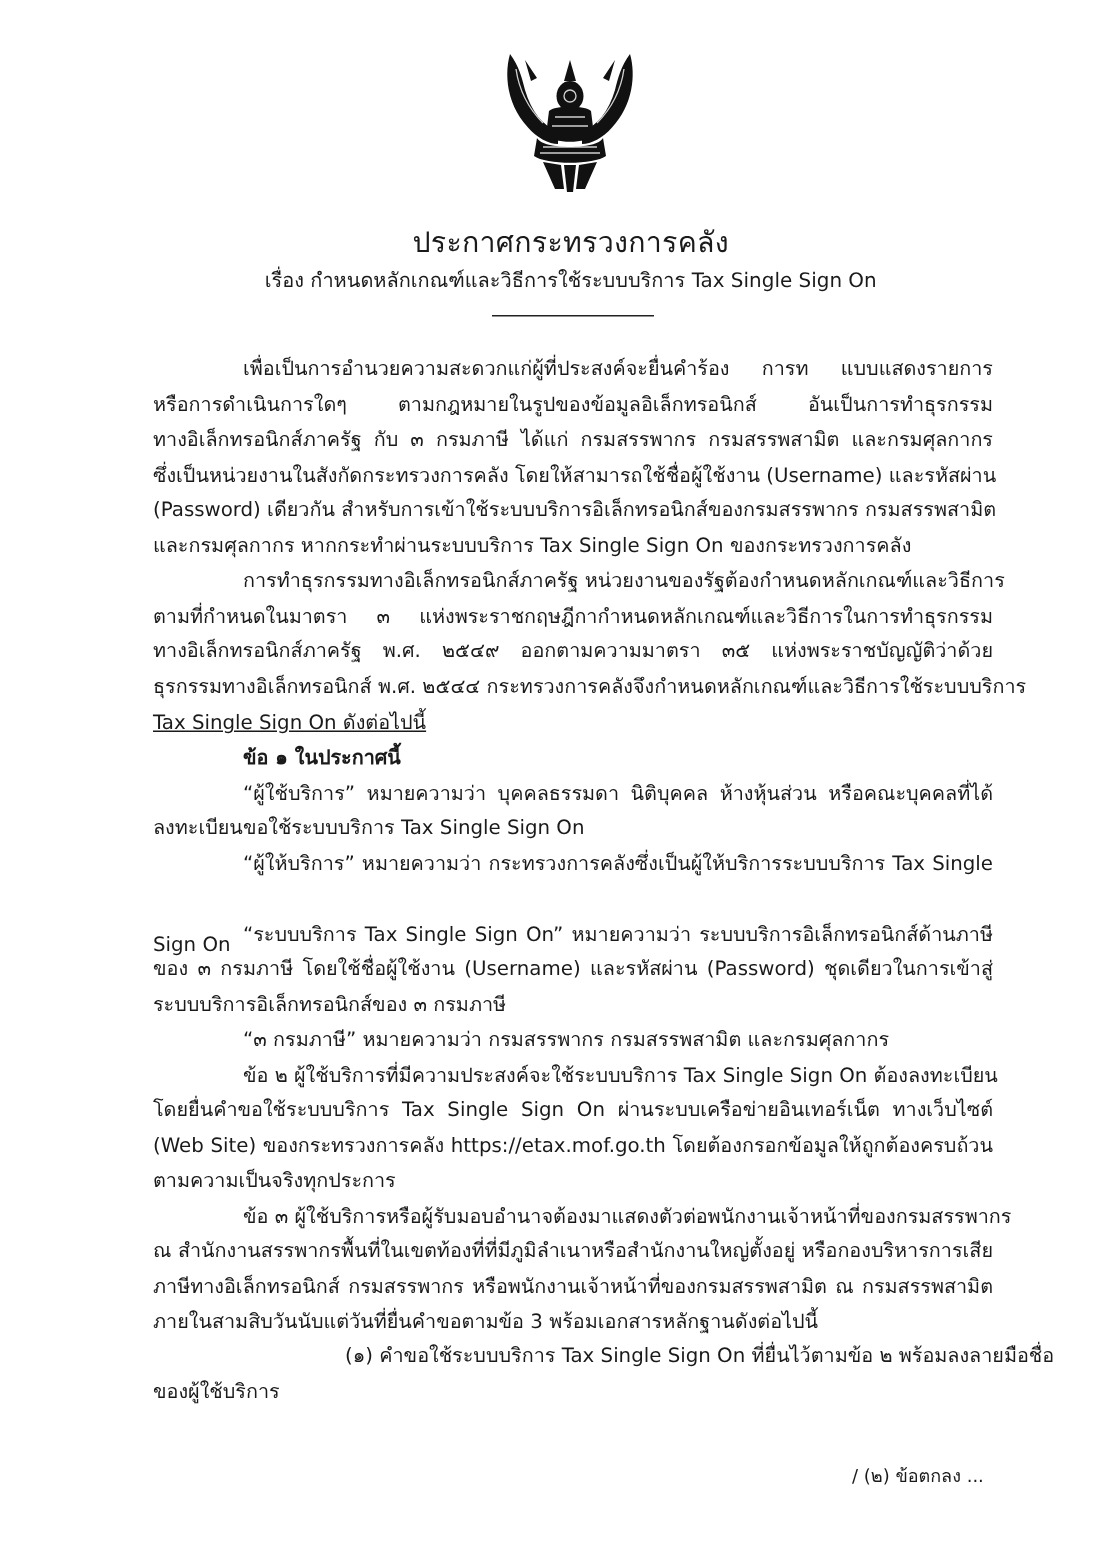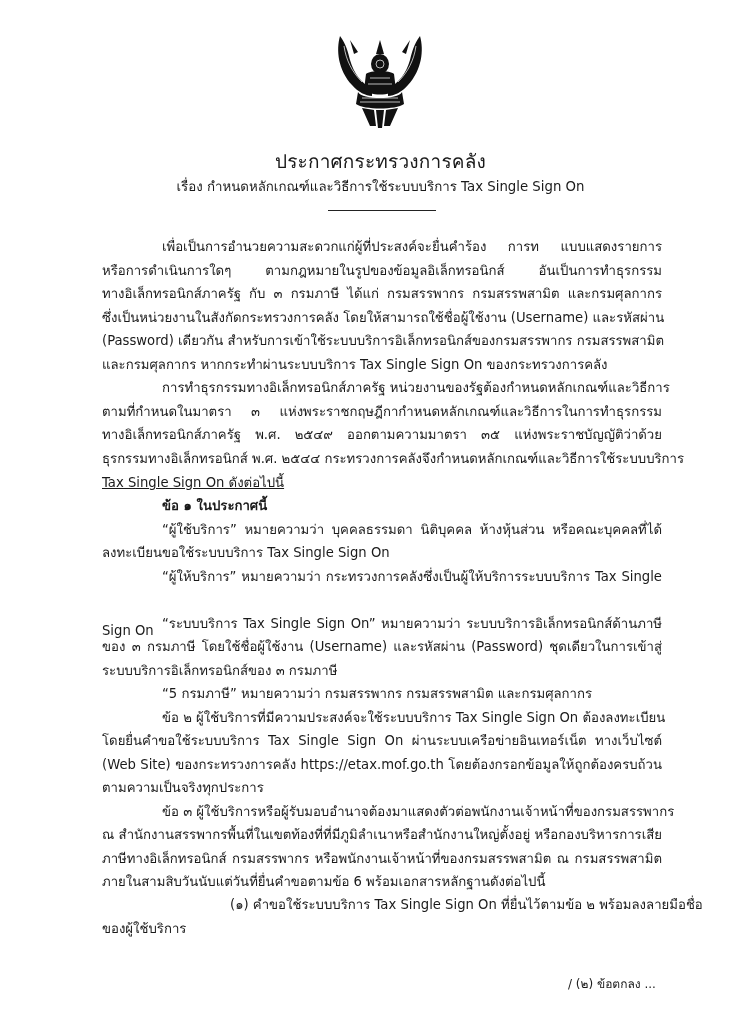--- a/index.html
+++ b/index.html
@@ -62,27 +62,27 @@
       <div class="line" style="top: 452px; left: 86px; width: 560px;">ธุรกรรมทางอิเล็กทรอนิกส์  พ.ศ.  ๒๕๔๔  กระทรวงการคลังจึงกำหนดหลักเกณฑ์และวิธีการใช้ระบบบริการ</div>
       <div class="line last" style="top: 476px; left: 86px; width: 560px; text-decoration: underline;">Tax Single Sign On  ดังต่อไปนี้</div>
       <div class="line last" style="top: 499px; left: 146px; width: 500px; font-weight: bold;">ข้อ ๑ ในประกาศนี้</div>
       <div class="line" style="top: 523px; left: 146px; width: 500px;">“ผู้ใช้บริการ”  หมายความว่า  บุคคลธรรมดา  นิติบุคคล  ห้างหุ้นส่วน  หรือคณะบุคคลที่ได้</div>
       <div class="line last" style="top: 546px; left: 86px; width: 560px;">ลงทะเบียนขอใช้ระบบบริการ  Tax Single Sign On</div>
       <div class="line" style="top: 570px; left: 146px; width: 500px;">“ผู้ให้บริการ”  หมายความว่า  กระทรวงการคลังซึ่งเป็นผู้ให้บริการระบบบริการ  Tax Single</div>
       <div class="line last" style="top: 593px; left: 86px; width: 560px; margin-top: 31px;">Sign On</div>
       <div class="line" style="top: 617px; left: 146px; width: 500px;">“ระบบบริการ  Tax Single Sign On”  หมายความว่า  ระบบบริการอิเล็กทรอนิกส์ด้านภาษี</div>
       <div class="line" style="top: 640px; left: 86px; width: 560px;">ของ  ๓  กรมภาษี  โดยใช้ชื่อผู้ใช้งาน  (Username)  และรหัสผ่าน  (Password)  ชุดเดียวในการเข้าสู่</div>
       <div class="line last" style="top: 664px; left: 86px; width: 560px;">ระบบบริการอิเล็กทรอนิกส์ของ  ๓  กรมภาษี</div>
-      <div class="line last" style="top: 687px; left: 146px; width: 500px;">“5  กรมภาษี”  หมายความว่า  กรมสรรพากร  กรมสรรพสามิต  และกรมศุลกากร</div>
+      <div class="line last" style="top: 687px; left: 146px; width: 500px;">“๓  กรมภาษี”  หมายความว่า  กรมสรรพากร  กรมสรรพสามิต  และกรมศุลกากร</div>
       <div class="line" style="top: 711px; left: 146px; width: 500px;">ข้อ ๒ ผู้ใช้บริการที่มีความประสงค์จะใช้ระบบบริการ  Tax Single Sign On  ต้องลงทะเบียน</div>
       <div class="line" style="top: 734px; left: 86px; width: 560px;">โดยยื่นคำขอใช้ระบบบริการ  Tax Single Sign On  ผ่านระบบเครือข่ายอินเทอร์เน็ต  ทางเว็บไซต์</div>
       <div class="line" style="top: 758px; left: 86px; width: 560px;">(Web Site)  ของกระทรวงการคลัง  https://etax.mof.go.th  โดยต้องกรอกข้อมูลให้ถูกต้องครบถ้วน</div>
       <div class="line last" style="top: 781px; left: 86px; width: 560px;">ตามความเป็นจริงทุกประการ</div>
       <div class="line" style="top: 805px; left: 146px; width: 500px;">ข้อ ๓ ผู้ใช้บริการหรือผู้รับมอบอำนาจต้องมาแสดงตัวต่อพนักงานเจ้าหน้าที่ของกรมสรรพากร</div>
       <div class="line" style="top: 828px; left: 86px; width: 560px;">ณ  สำนักงานสรรพากรพื้นที่ในเขตท้องที่ที่มีภูมิลำเนาหรือสำนักงานใหญ่ตั้งอยู่  หรือกองบริหารการเสีย</div>
       <div class="line" style="top: 852px; left: 86px; width: 560px;">ภาษีทางอิเล็กทรอนิกส์  กรมสรรพากร  หรือพนักงานเจ้าหน้าที่ของกรมสรรพสามิต  ณ กรมสรรพสามิต</div>
-      <div class="line last" style="top: 875px; left: 86px; width: 560px;">ภายในสามสิบวันนับแต่วันที่ยื่นคำขอตามข้อ  6  พร้อมเอกสารหลักฐานดังต่อไปนี้</div>
+      <div class="line last" style="top: 875px; left: 86px; width: 560px;">ภายในสามสิบวันนับแต่วันที่ยื่นคำขอตามข้อ  3  พร้อมเอกสารหลักฐานดังต่อไปนี้</div>
       <div class="line" style="top: 898px; left: 190px; width: 456px; margin-left: 24px;">(๑)  คำขอใช้ระบบบริการ  Tax Single Sign On  ที่ยื่นไว้ตามข้อ  ๒  พร้อมลงลายมือชื่อ</div>
       <div class="line last" style="top: 922px; left: 86px; width: 560px;">ของผู้ใช้บริการ</div>
     </div>
 
   <div class="footer">/ (๒) ข้อตกลง ...</div>
 </div>
 
 </body></html>

